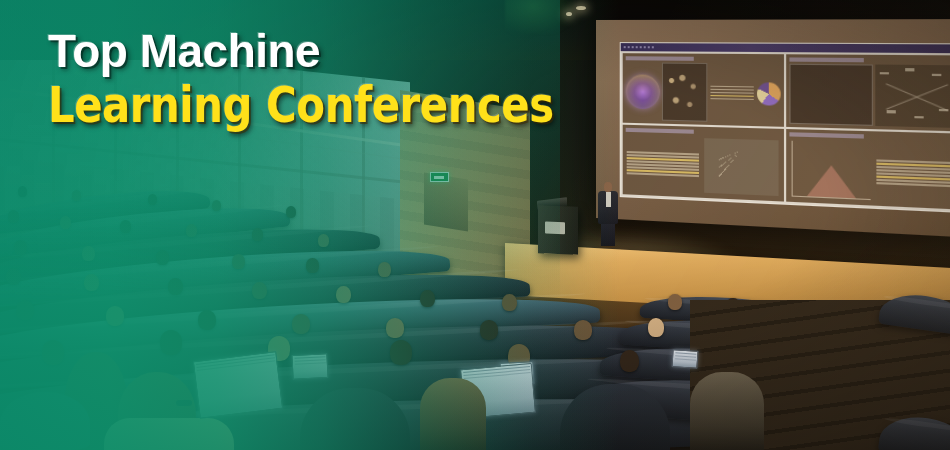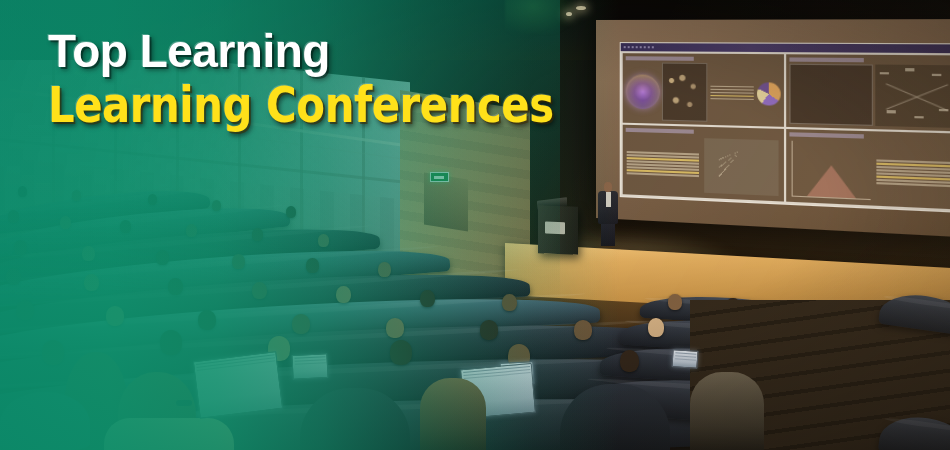--- a/index.html
+++ b/index.html
@@ -643,17 +643,17 @@
     <div class="fg-person" style="position:absolute; left:690px; top:372px; width:74px; height:78px; background:linear-gradient(180deg,#6d6350 0%,#3e382c 70%,#221f18 100%); border-radius:32px 32px 0 0;"></div>
 
     <div class="warm"></div>
     <div class="vignette"></div>
   </div>
 
   <div class="green-overlay"></div>
   <div class="green-overlay2"></div>
 
   <div class="title-wrap">
-    <div class="title-line1">Top Learning</div>
+    <div class="title-line1">Top Machine</div>
     <div class="title-line2">Learning Conferences</div>
   </div>
 
 </div>
 
 </body></html>

